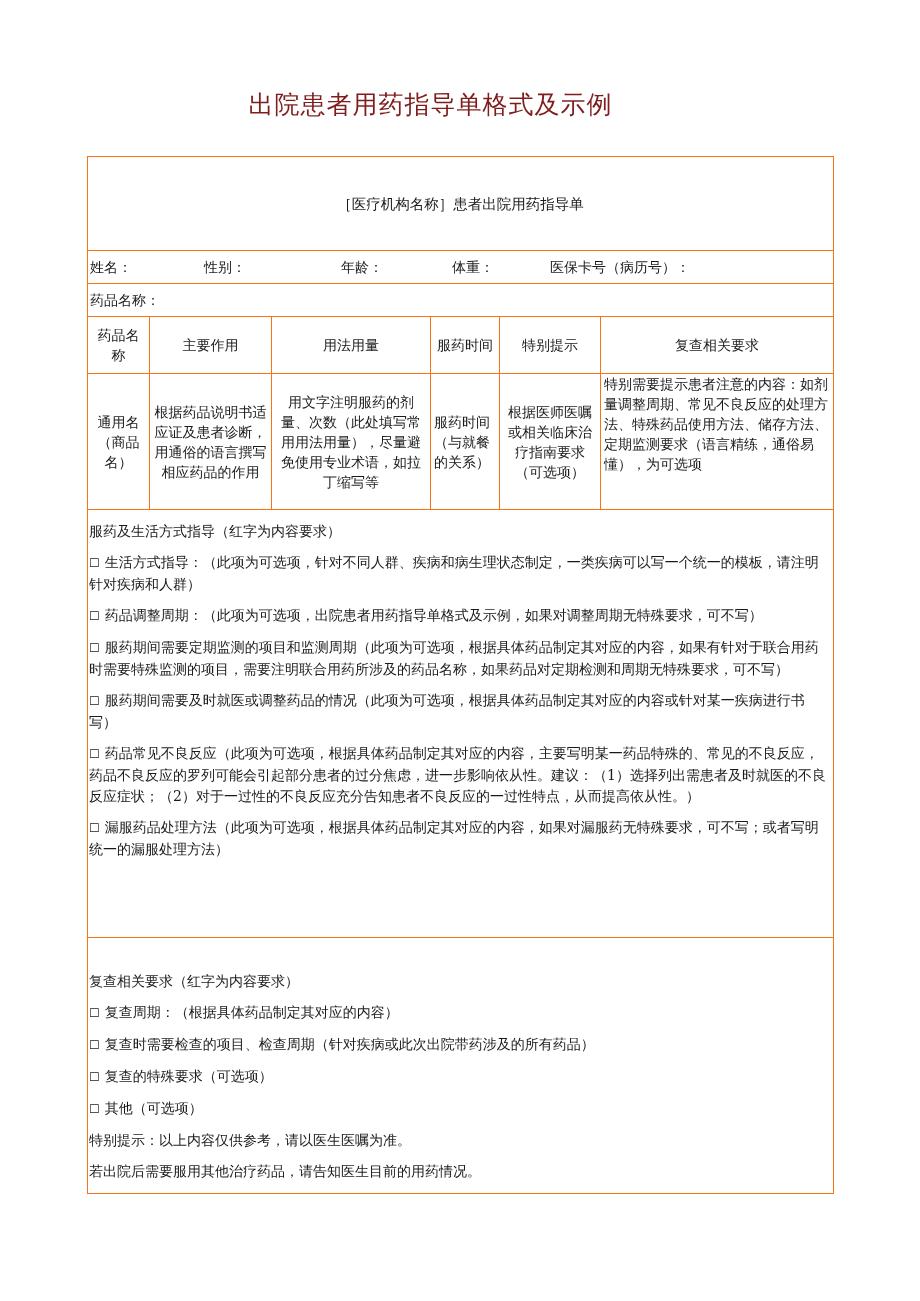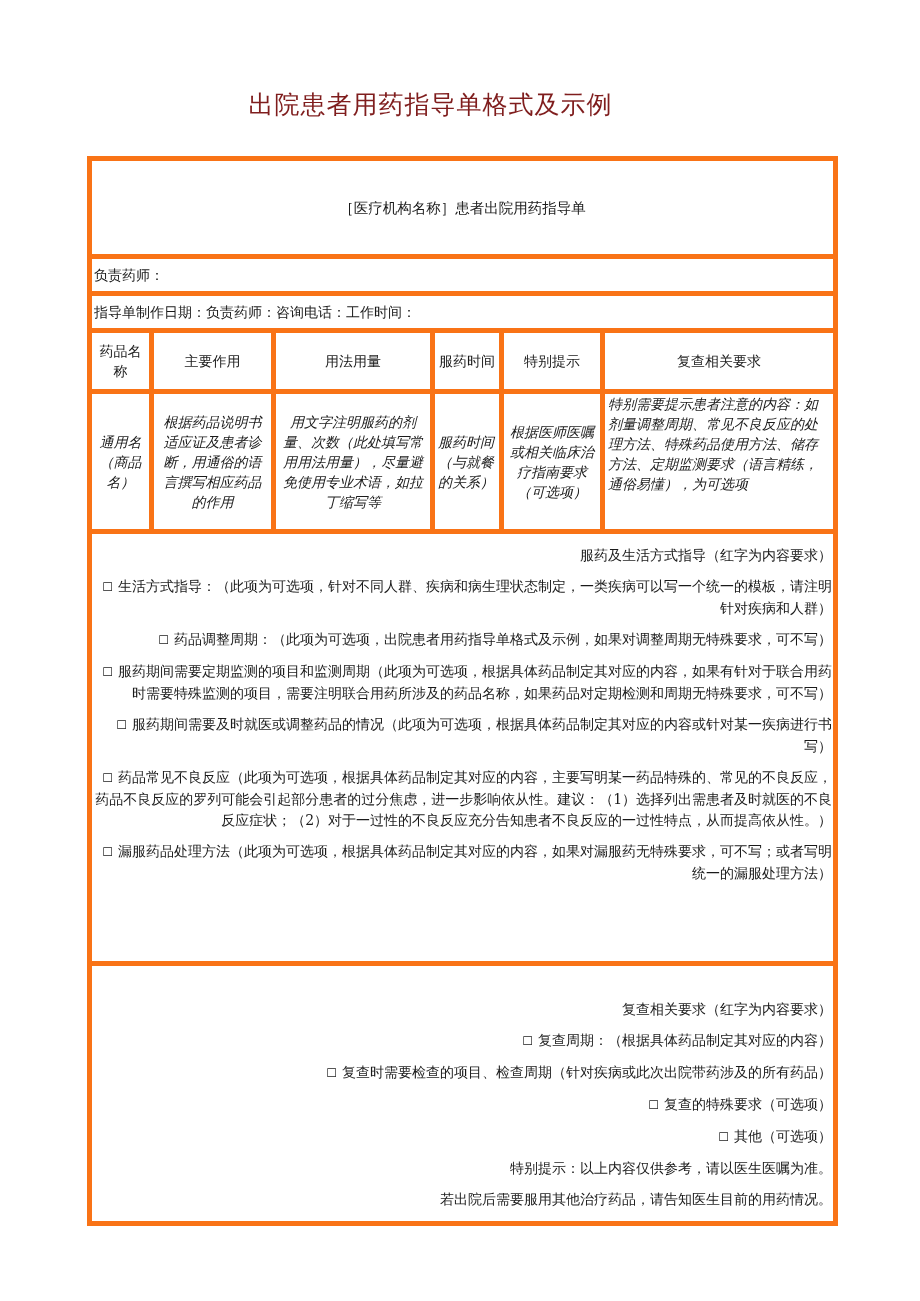--- a/index.html
+++ b/index.html
@@ -1,27 +1,27 @@
 <!DOCTYPE html>
 <html><head>
 <meta charset="utf-8">
 <style>
   html, body { margin:0; padding:0; background:#ffffff; }
   body { width:920px; height:1301px; position:relative; font-family:"DejaVu Serif","Liberation Serif",serif; color:#1a1a1a; overflow:hidden; }
   .title { position:absolute; top:88px; left:0; width:835px; text-align:center; font-size:25px; letter-spacing:1px; color:#7f1d1d;margin-left:13px; }
   table.form { position:absolute; top:156px; left:87px; width:746px; border-collapse:collapse; table-layout:fixed; font-size:14px; }
-  table.form td { border:5px solid #f97316; padding:0; vertical-align:middle; line-height:20px; }
+  table.form td { border:1px solid #f97316; padding:0; vertical-align:middle; line-height:20px; }
   .hdr-cell { height:93px; text-align:center; font-size:14.5px; }
   .row-line { height:32px; padding-left:2px !important; }
   .info { display:flex; }
   .info span { display:inline-block; }
   .th { height:56px; text-align:center; padding:0 3px !important; }
-  .tb { height:135px; text-align:center; padding:0 3px !important;font-style:italic; }
+  .tb { height:135px; text-align:center; padding:0 3px !important; }
   .tb.left { text-align:left; }
-  .section { vertical-align:top !important; padding:11px 1px !important;text-align:right; }
+  .section { vertical-align:top !important; padding:11px 1px !important; }
   .section p { margin:0 0 10px 0; line-height:21px; }
   .section p.h { margin-bottom:10px; }
   .box { font-family:"DejaVu Sans",sans-serif; font-size:12px; margin-right:5px; }
 </style>
 </head>
 <body>
 
 <div class="title">出院患者用药指导单格式及示例</div>
 
 <table class="form">
@@ -31,24 +31,32 @@
       <col style="width:159px">
       <col style="width:69px">
       <col style="width:101px">
       <col style="width:233px">
   </colgroup>
   <tbody>
       <tr>
     <td colspan="6" class="hdr-cell">［医疗机构名称］患者出院用药指导单</td>
   </tr>
   <tr>
-    <td colspan="6" class="row-line">负责药师：</td>
+    <td colspan="6" class="row-line">
+      <div class="info">
+        <span style="width:114px">姓名：</span>
+        <span style="width:137px">性别：</span>
+        <span style="width:111px">年龄：</span>
+        <span style="width:98px">体重：</span>
+        <span>医保卡号（病历号）：</span>
+      </div>
+    </td>
   </tr>
   <tr>
-    <td colspan="6" class="row-line">指导单制作日期：负责药师：咨询电话：工作时间：</td>
+    <td colspan="6" class="row-line">药品名称：</td>
   </tr>
   <tr>
     <td class="th">药品名称</td>
     <td class="th">主要作用</td>
     <td class="th">用法用量</td>
     <td class="th">服药时间</td>
     <td class="th">特别提示</td>
     <td class="th">复查相关要求</td>
   </tr>
   <tr>

